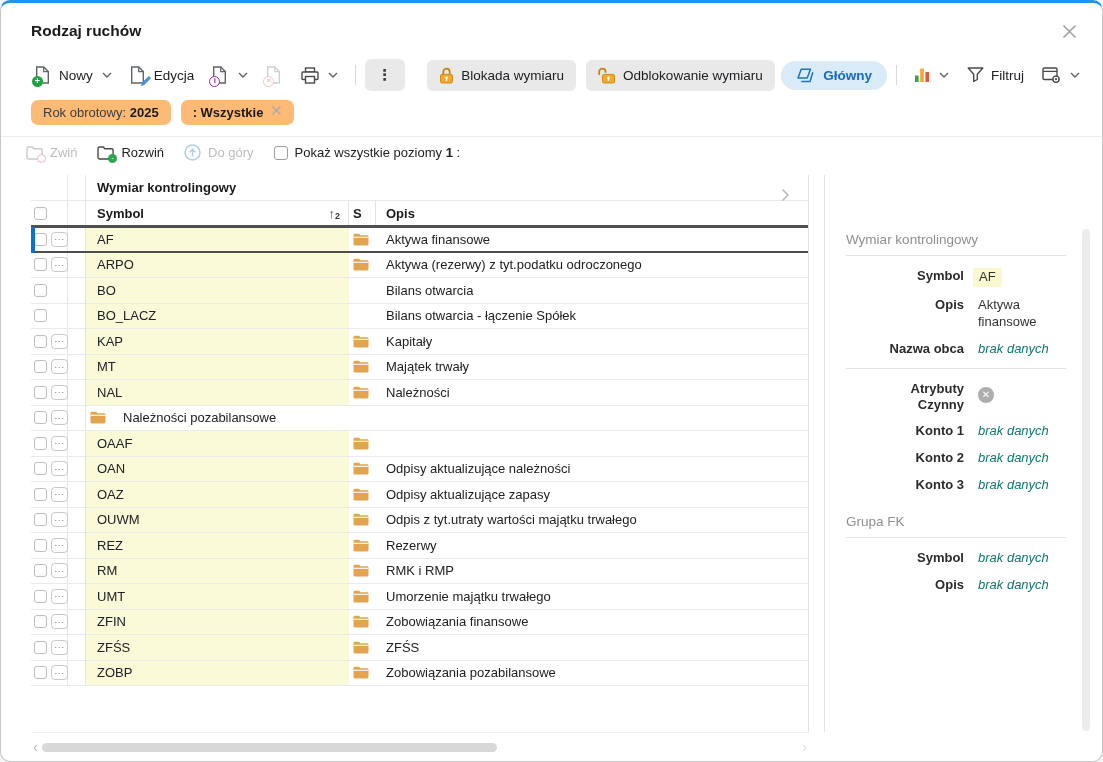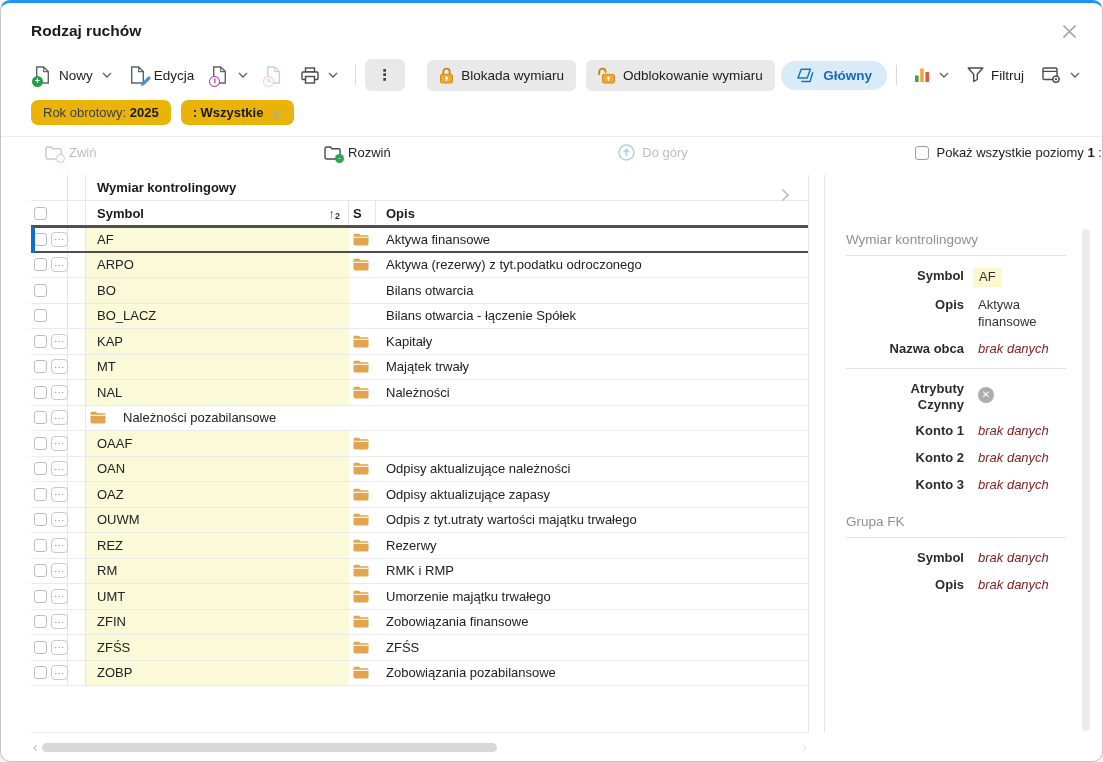--- a/index.html
+++ b/index.html
@@ -29,27 +29,27 @@
   .badge { position:absolute; left:-3px; bottom:-2px; width:11px; height:11px; border-radius:50%;
            font-size:9px; font-weight:700; line-height:11px; text-align:center; }
   .badge.green { background:#23A047; color:#fff; }
   .badge.purple { background:#fff; border:1.4px solid #9C27B0; color:#9C27B0; line-height:8px; font-size:8px; }
   .badge.red { background:#fff; border:1.4px solid #E57373; color:#E57373; line-height:8px; font-size:8px; }
   .pencil { position:absolute; right:-5px; bottom:-2px; }
   .more-dots { font-size:15px; font-weight:700; color:#3c4043; letter-spacing:1px; }
 
   
   .chips { display:flex; gap:10px; padding-left:30px; margin-top:5px; }
-  .chip { display:inline-flex; align-items:flex-end; gap:8px; background:#eab308; border-radius:7px;
+  .chip { display:inline-flex; align-items:flex-start; gap:8px; background:#fdba74; border-radius:7px;
           padding:5px 12px; font-size:13px; color:#3C4043; cursor:pointer; }
   .chip b { color:#1a1a1a; }
   .hrline { height:1px; background:#ECECEC; margin-top:11px; }
 
   
-  .subbar { display:flex; align-items:center; gap:20px; padding-left:44px; height:31px; font-size:13px;justify-content:space-between; }
+  .subbar { display:flex; align-items:center; gap:20px; padding-left:25px; height:31px; font-size:13px; }
   .sub-btn { display:inline-flex; align-items:center; gap:7px; background:none; border:none; font-family:inherit;
              font-size:13px; color:#202124; cursor:pointer; }
   .sub-btn.disabled { color:#BCBCBC; }
   .chk-group { display:inline-flex; align-items:center; gap:7px; cursor:pointer; }
   .cb { width:14px; height:14px; border:1px solid #9E9E9E; border-radius:3px; background:#fff; flex:none; }
 
   
   .main { position:absolute; top:172px; left:0; right:0; bottom:0; font-size:13px; }
 
   .table-zone { position:absolute; left:30px; top:0; width:778px; bottom:0; }
@@ -81,21 +81,21 @@
   .hthumb { width:455px; height:9px; border-radius:5px; background:#D8D8D8; cursor:pointer; }
 
   
   .panel { position:absolute; left:823px; right:26px; top:0; bottom:29px; border-left:1px solid #E3E3E3;
            padding:57px 0 0 21px; }
   .sec-title { color:#8F8F8F; font-size:13.5px; padding-bottom:8px; border-bottom:1px solid #E4E4E4;
                margin-bottom:12px; margin-right:10px; }
   .frow { display:flex; align-items:flex-start; margin-bottom:10px; }
   .flabel { width:118px; flex:none; text-align:right; font-weight:700; color:#2b2b2b; line-height:1.25; }
   .fval { margin-left:14px; color:#333; line-height:1.3; }
-  .fval.empty { color:#7f1d1d; font-style:italic; }
+  .fval.empty { color:#0f766e; font-style:italic; }
   .fval.hl { background:#FBF8D0; padding:1px 6px; margin-left:9px; }
   .fval.narrow { max-width:84px; }
   .frow.atr .flabel { padding-left:46px; }
   .mini-divider { height:1px; background:#E4E4E4; margin:2px 10px 12px 0; }
   .x-circle { width:16px; height:16px; border-radius:50%; background:#ADADAD; color:#fff; font-size:10px;
               font-weight:700; line-height:16px; text-align:center; margin-left:14px; margin-top:6px; cursor:pointer; }
   .sec-gap1 { margin-top:39px; } .sec-gap2 { margin-top:20px; }
   .vscroll { position:absolute; right:12px; top:54px; bottom:30px; width:8px; border-radius:4px; background:#ECECEC; cursor:pointer; }
 
   svg { display:block; }

